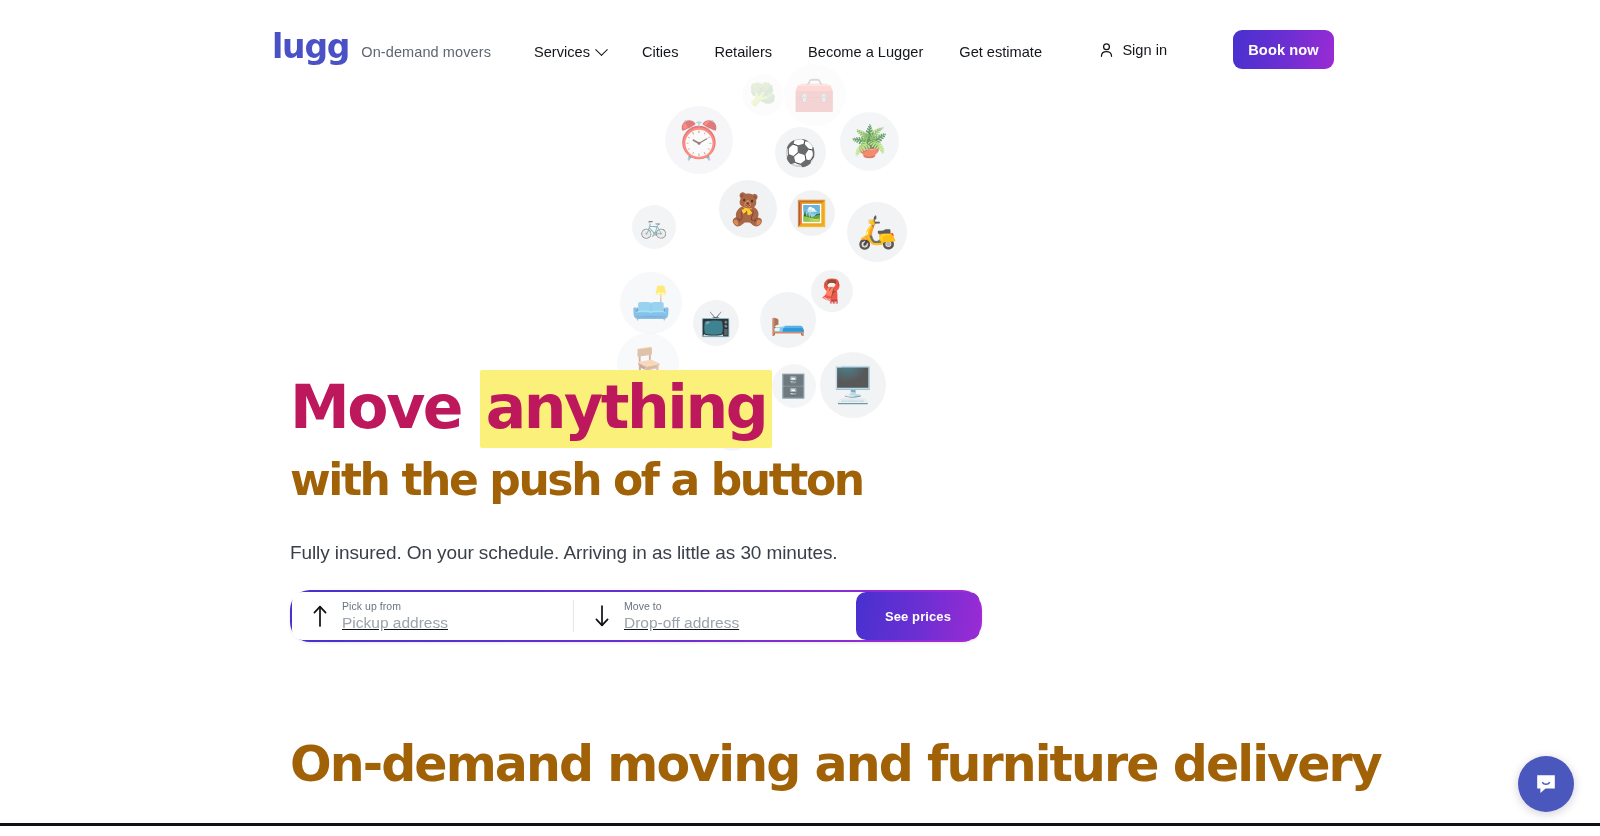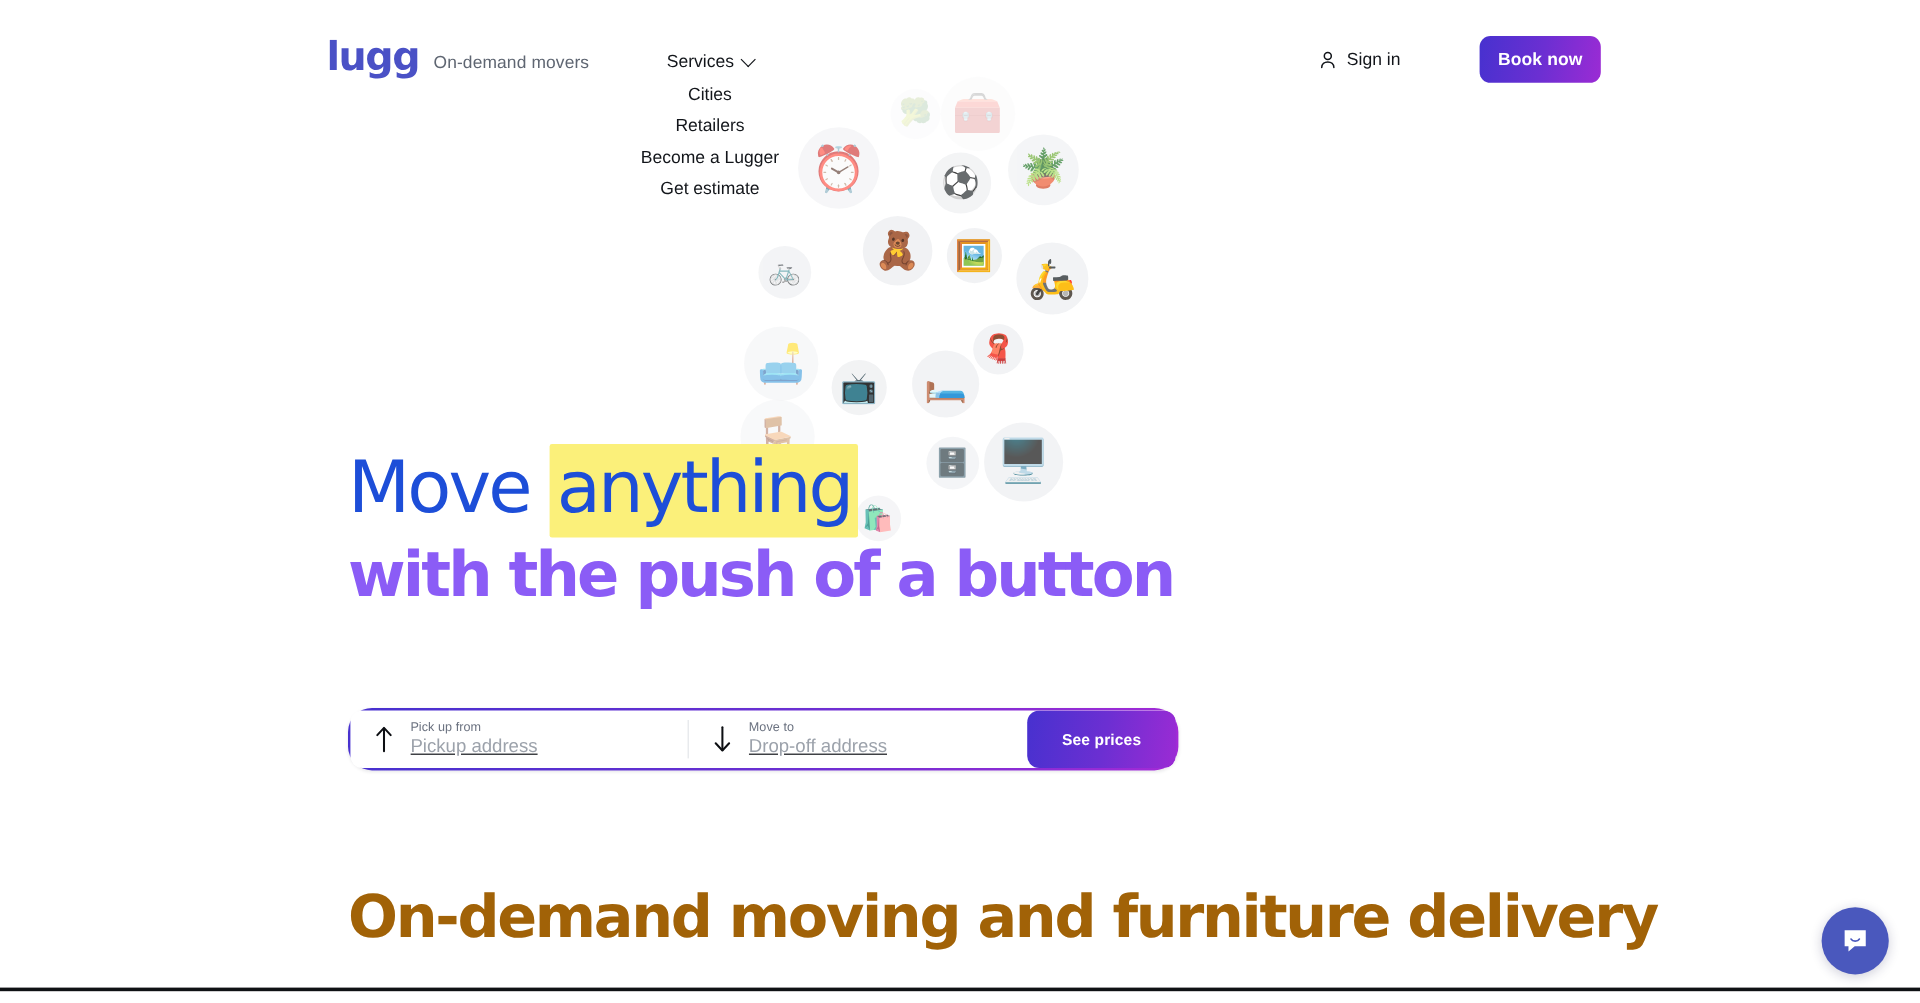--- a/index.html
+++ b/index.html
@@ -58,21 +58,20 @@
     top: -1px;
   }
 
   .main-nav {
     position: absolute;
     left: 516px;
     top: 39px;
     display: flex;
     align-items: center;
     gap: 0px;
-    flex-direction: column;
   }
   .nav-item {
     font-size: 14.6px;
     color: #12151a;
     padding: 6px 18px;
     line-height: 1;
     white-space: nowrap;
     cursor: pointer;
     display: flex;
     align-items: center;
@@ -145,39 +144,39 @@
   .hero {
     position: absolute;
     left: 290px;
     top: 372px;
     width: 1020px;
     z-index: 20;
   }
   .headline {
     font-family: "DejaVu Sans", sans-serif;
     font-size: 60px;
-    font-weight: 400;
+    font-weight: 700;
     letter-spacing: -2.4px;
     line-height: 70px;
-    color: #1d4ed8;
+    color: #be185d;
     white-space: nowrap;
   }
   .hl-mark {
     background: #fbf07a;
     padding: 2px 6px 6px 6px;
     border-radius: 2px;
     box-decoration-break: clone;
   }
   .headline-sub {
     font-family: "DejaVu Sans", sans-serif;
-    font-size: 52px;
+    font-size: 44px;
     font-weight: 700;
     letter-spacing: -2.4px;
     line-height: 72px;
-    color: #8b5cf6;
+    color: #a16207;
     white-space: nowrap;
     margin-top: 2px;
   }
   .hero-sub {
     margin-top: 26px;
     font-size: 19px;
     color: #3a3f48;
     letter-spacing: -0.1px;
   }
 
@@ -346,20 +345,21 @@
         </svg>
         <span>Sign in</span>
       </div>
       <button class="btn-gradient book-now">Book now</button>
     </div>
   </header>
 
   <section class="hero">
     <h1 class="headline"><span>Move </span><span class="hl-mark">anything</span></h1>
     <h1 class="headline-sub">with the push of a button</h1>
+    <p class="hero-sub">Fully insured. On your schedule. Arriving in as little as 30 minutes.</p>
   </section>
 
   <div class="search-wrap">
     <div class="search-inner">
 
       <div class="field field-pickup">
         <div class="arrow-ico">
           <svg width="22" height="26" viewBox="0 0 22 26">
             <path d="M11 23 V4" stroke="#0d0f13" stroke-width="1.7" fill="none" stroke-linecap="round"></path>
             <path d="M5.4 9.6 L11 3.6 L16.6 9.6" stroke="#0d0f13" stroke-width="1.7" fill="none" stroke-linecap="round" stroke-linejoin="round"></path>

